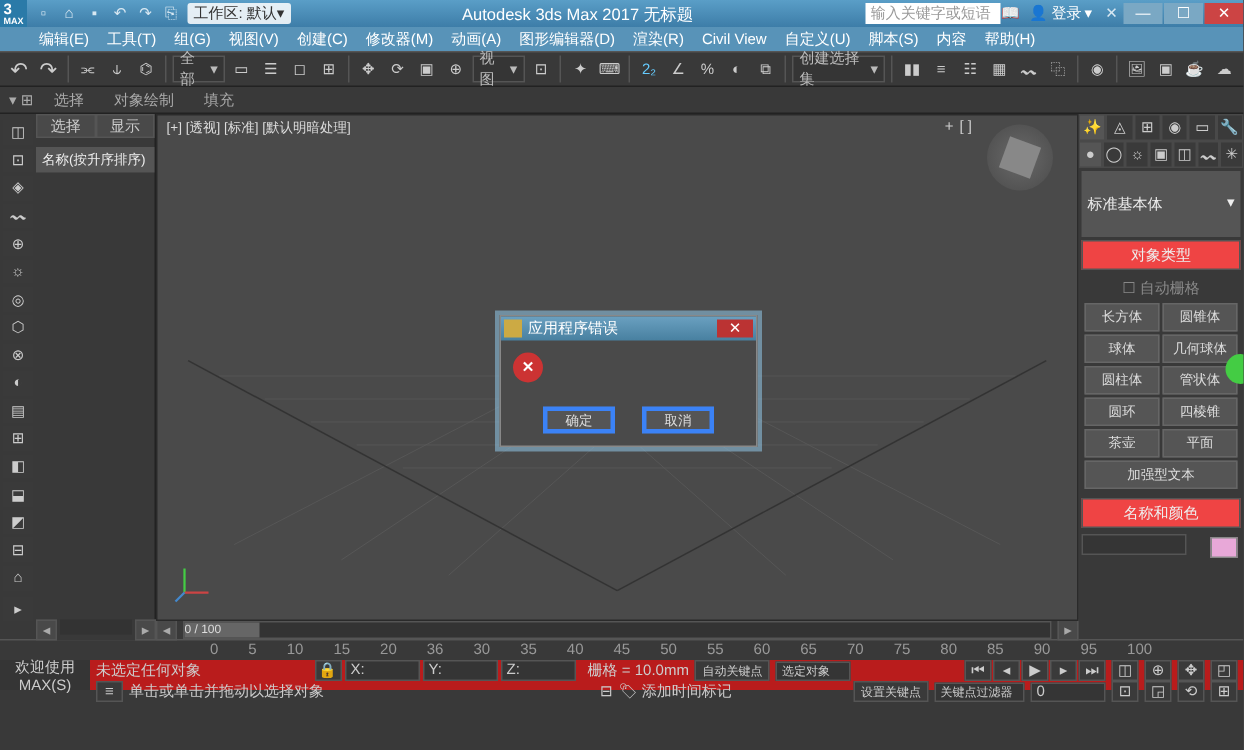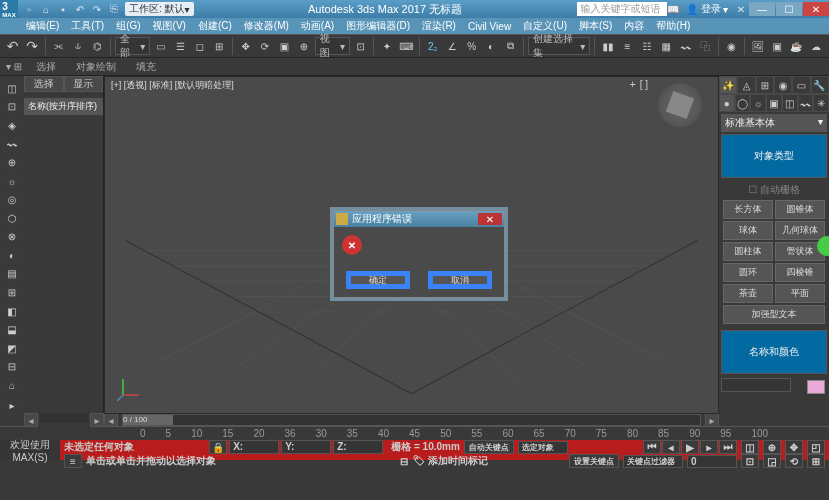--- a/index.html
+++ b/index.html
@@ -50,50 +50,50 @@
 .vcube-in { width:22px; height:22px; background:#888; transform:rotate(20deg); }
 .vp-tr { position:absolute; top:2px; right:70px; display:flex; gap:4px; color:#ccc; }
 .gizmo { position:absolute; left:10px; bottom:10px; width:30px; height:30px; }
 
 .rightpanel { width:110px; background:#393939; display:flex; }
 .cmdpanel { flex:1; }
 .cmd-tabs { height:18px; background:#494949; display:flex; gap:2px; padding:1px; }
 .cmd-tab { flex:1; background:#3a3a3a; display:flex; align-items:center; justify-content:center; color:#ccc; }
 .cmd-tab.active { background:#555; }
 .cmd-row { height:18px; background:#494949; display:flex; gap:2px; padding:1px; }
-.drop2 { background:#555; color:#eee; padding:2px 4px; margin:2px; display:flex; justify-content:space-between; }
-.roll-head { background:#0369a1; color:#eee; padding:14px; text-align:center; border:1px solid #555; margin:2px; }
+.drop2 { background:#555; color:#eee; padding:15px 4px; margin:2px; display:flex; justify-content:space-between; }
+.roll-head { background:#ef4444; color:#eee; padding:2px; text-align:center; border:1px solid #555; margin:2px; }
 .roll-body { padding:2px; }
 .bt-grid { display:grid; grid-template-columns:1fr 1fr; gap:2px; padding:2px; }
 .bt { background:#555; color:#ddd; text-align:center; padding:2px 0; border:1px solid #666; font-size:9px; }
 .color-sw { width:18px; height:14px; background:#e8a8d8; border:1px solid #888; float:right; margin:2px; }
 .tl-slider { flex:1; height:12px; background:#333; margin:0 4px; border:1px solid #555; position:relative; }
 .tl-knob { position:absolute; left:0; width:50px; height:10px; background:#666; color:#ddd; font-size:8px; }
 .tl-scrollbtn { width:14px; height:14px; background:#494949; border:1px solid #555; display:flex; align-items:center; justify-content:center; color:#aaa; }
 
 .ruler { height:14px; background:#393939; display:flex; align-items:center; padding-left:140px; color:#999; font-size:8px; gap:20px; border-top:1px solid #555; }
 
 
 .status { height:20px; background:#b91c1c; display:flex; }
 .welcome { width:60px; background:#353535; color:#ccc; display:flex; flex-direction:column; align-items:center; justify-content:center; font-size:8px; }
 .status-main { flex:1; display:flex; flex-direction:column; }
-.st-row { height:14px; display:flex; align-items:center; color:#ccc; padding:0 4px; gap:4px; font-size:9px;font-weight:bold; }
+.st-row { height:14px; display:flex; align-items:center; color:#ccc; padding:0 4px; gap:4px; font-size:9px; }
 .coord { background:#353535; padding:0 3px; border:1px solid #555; min-width:50px; }
 .play { display:flex; gap:1px; margin-left:auto; }
 .pbtn { width:18px; height:14px; background:#3a3a3a; border:1px solid #555; display:flex; align-items:center; justify-content:center; color:#ccc; }
 
 
 .dialog { position:absolute; left:333px; top:210px; width:172px; background:#4a4a4a; border:1px solid #888; box-shadow:0 0 0 3px rgba(140,190,220,.6); }
 .dlg-title { height:16px; background:linear-gradient(#6aa0c0,#4880a0); display:flex; align-items:center; color:#fff; padding:0 2px; font-size:9px; }
 .dlg-ico { width:12px; height:12px; background:#ca4; margin-right:4px; }
 .dlg-x { margin-left:auto; width:24px; height:12px; background:#b33; color:#fff; display:flex; align-items:center; justify-content:center; }
 .dlg-body { display:flex; padding:8px; gap:6px; color:#ddd; font-size:9px; }
 .dlg-err { width:20px; height:20px; border-radius:50%; background:#c33; color:#fff; display:flex; align-items:center; justify-content:center; font-weight:bold; }
 .dlg-btns { display:flex; justify-content:center; gap:18px; padding:8px; }
-.dbtn { width:64px; height:18px; background:#555; border:5px solid #3b82f6; color:#ddd; display:flex; align-items:center; justify-content:center; font-size:9px; }
+.dbtn { width:48px; height:18px; background:#555; border:3px solid #3b82f6; color:#ddd; display:flex; align-items:center; justify-content:center; font-size:9px; }
 
 .sm-scroll { height:12px; background:#393939; display:flex; align-items:center; }
 .sm-scroll .bar { flex:1; height:10px; background:#333; margin:0 2px; }
 
 .green-circle { position:absolute; right:-8px; top:236px; width:20px; height:20px; border-radius:50%; background:#4c4; }
 </style>
 </head>
 <body>
 
 <div class="titlebar">

